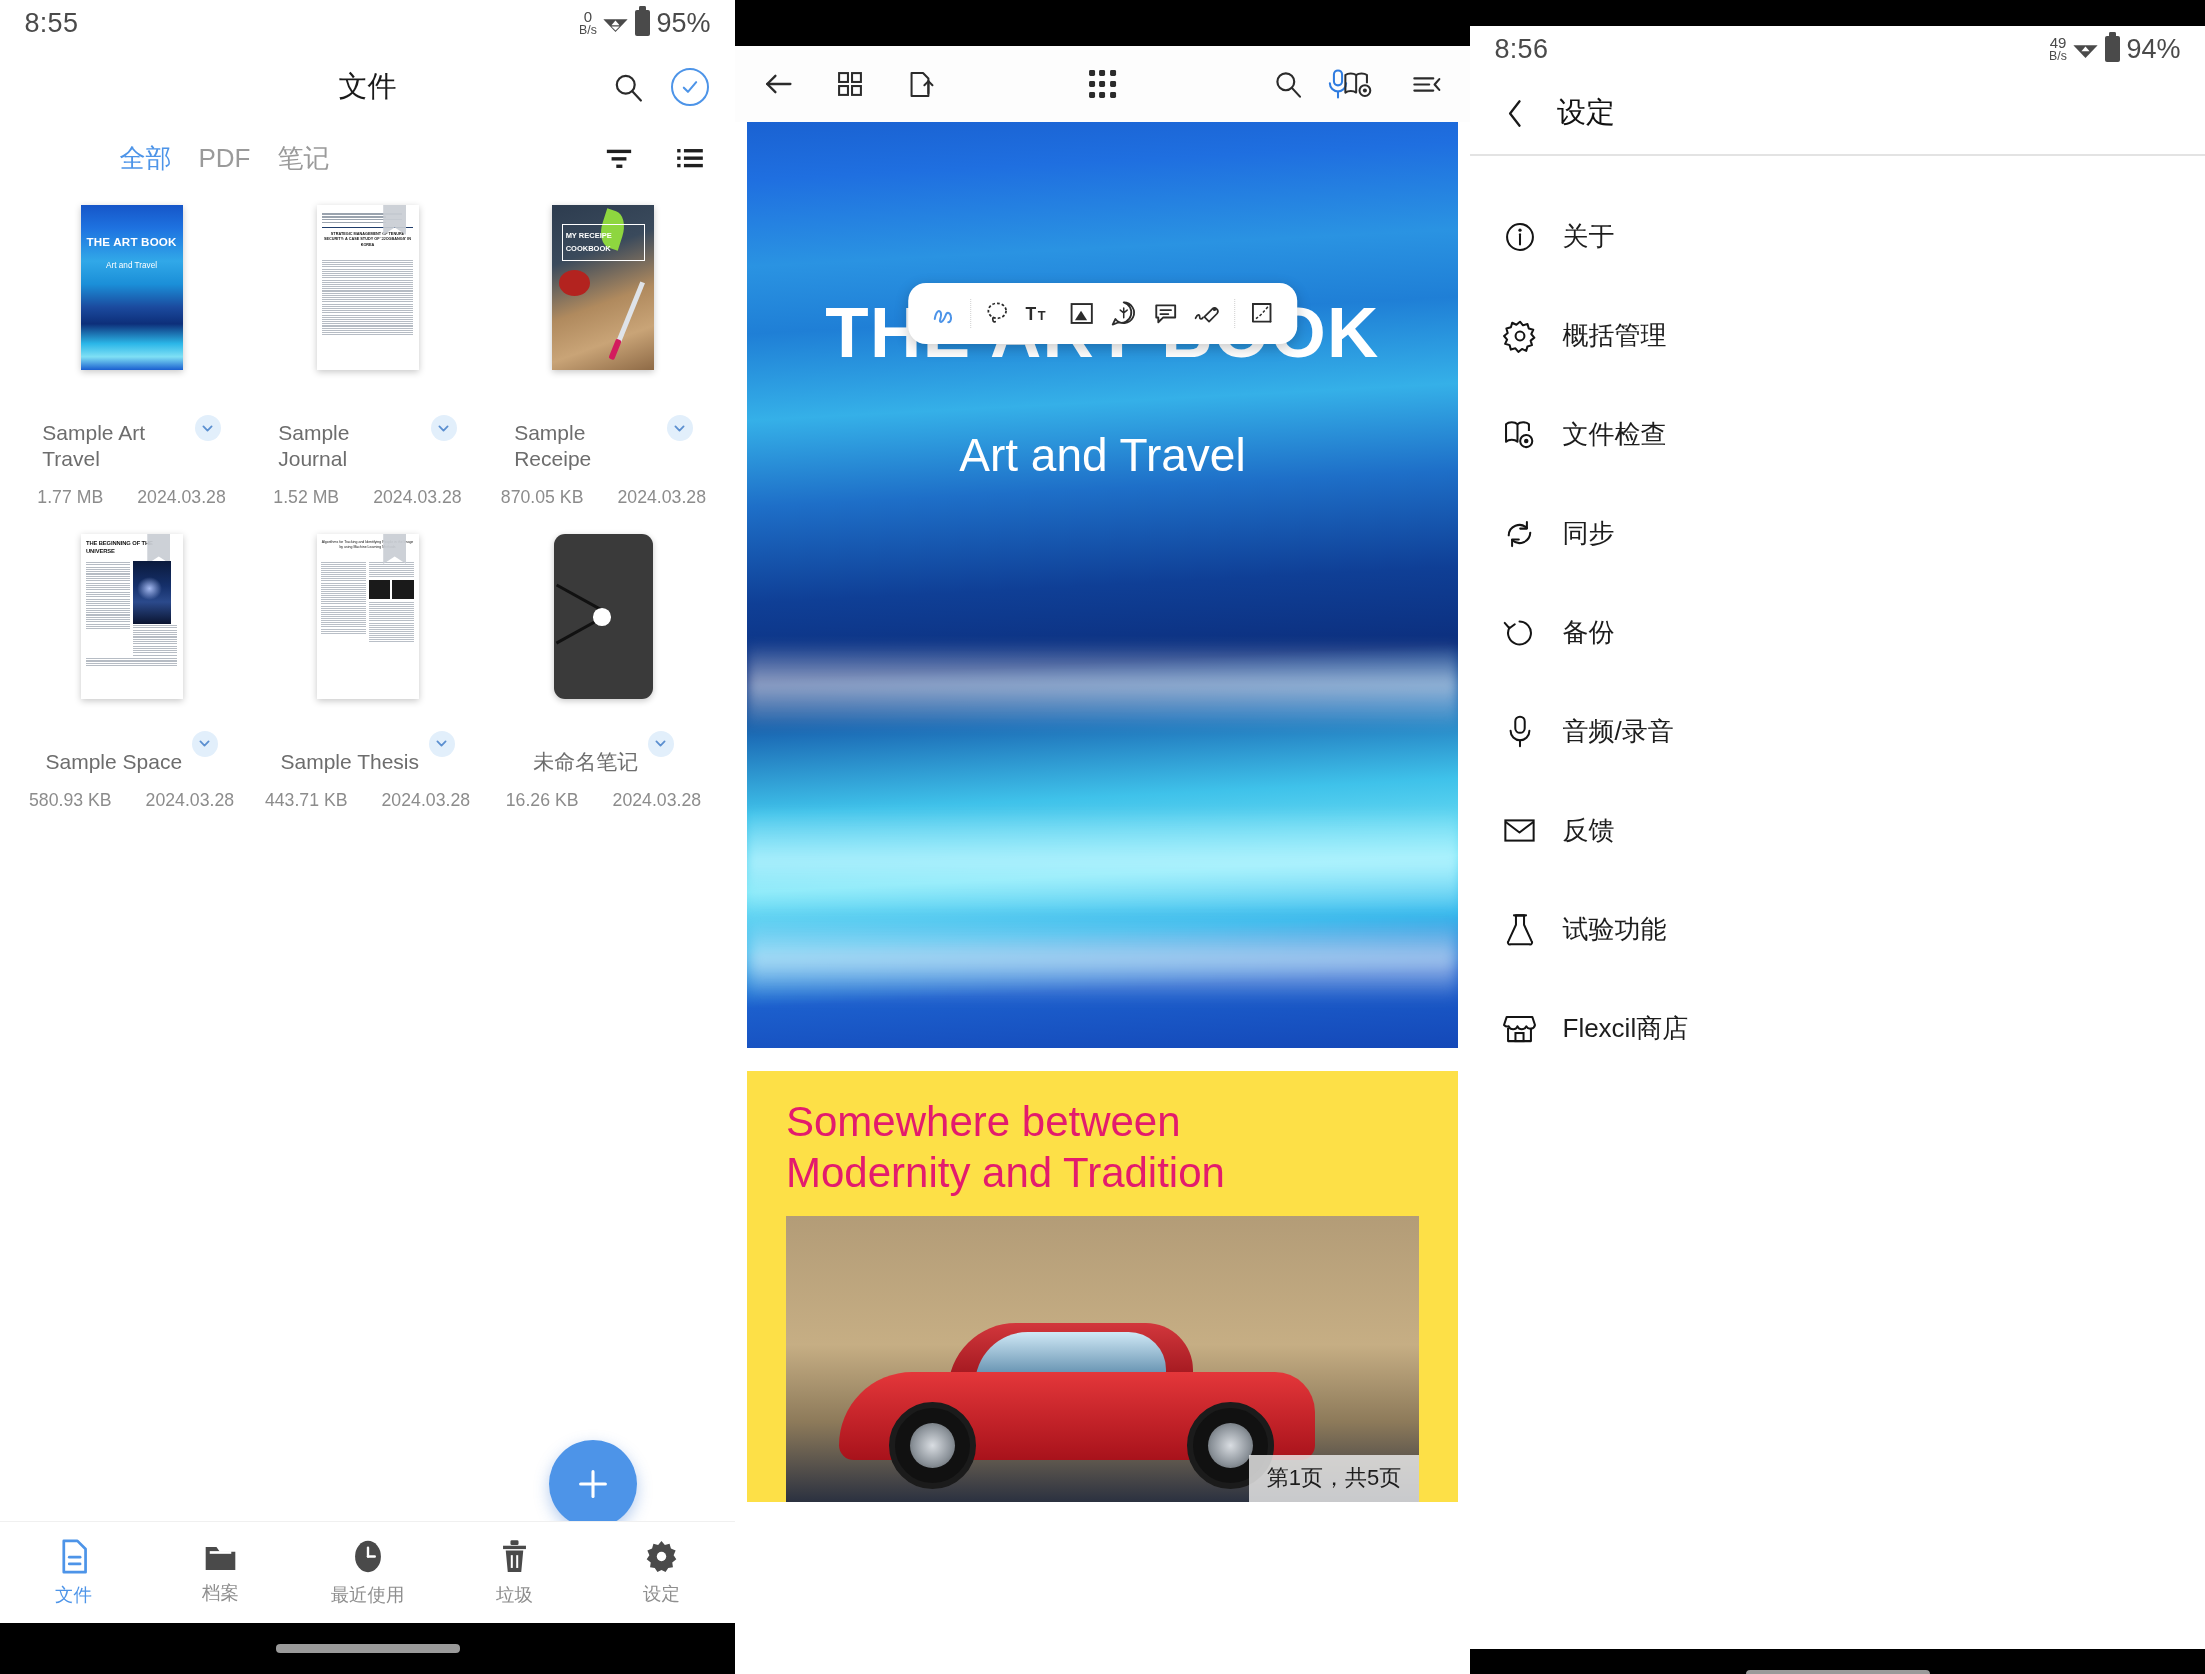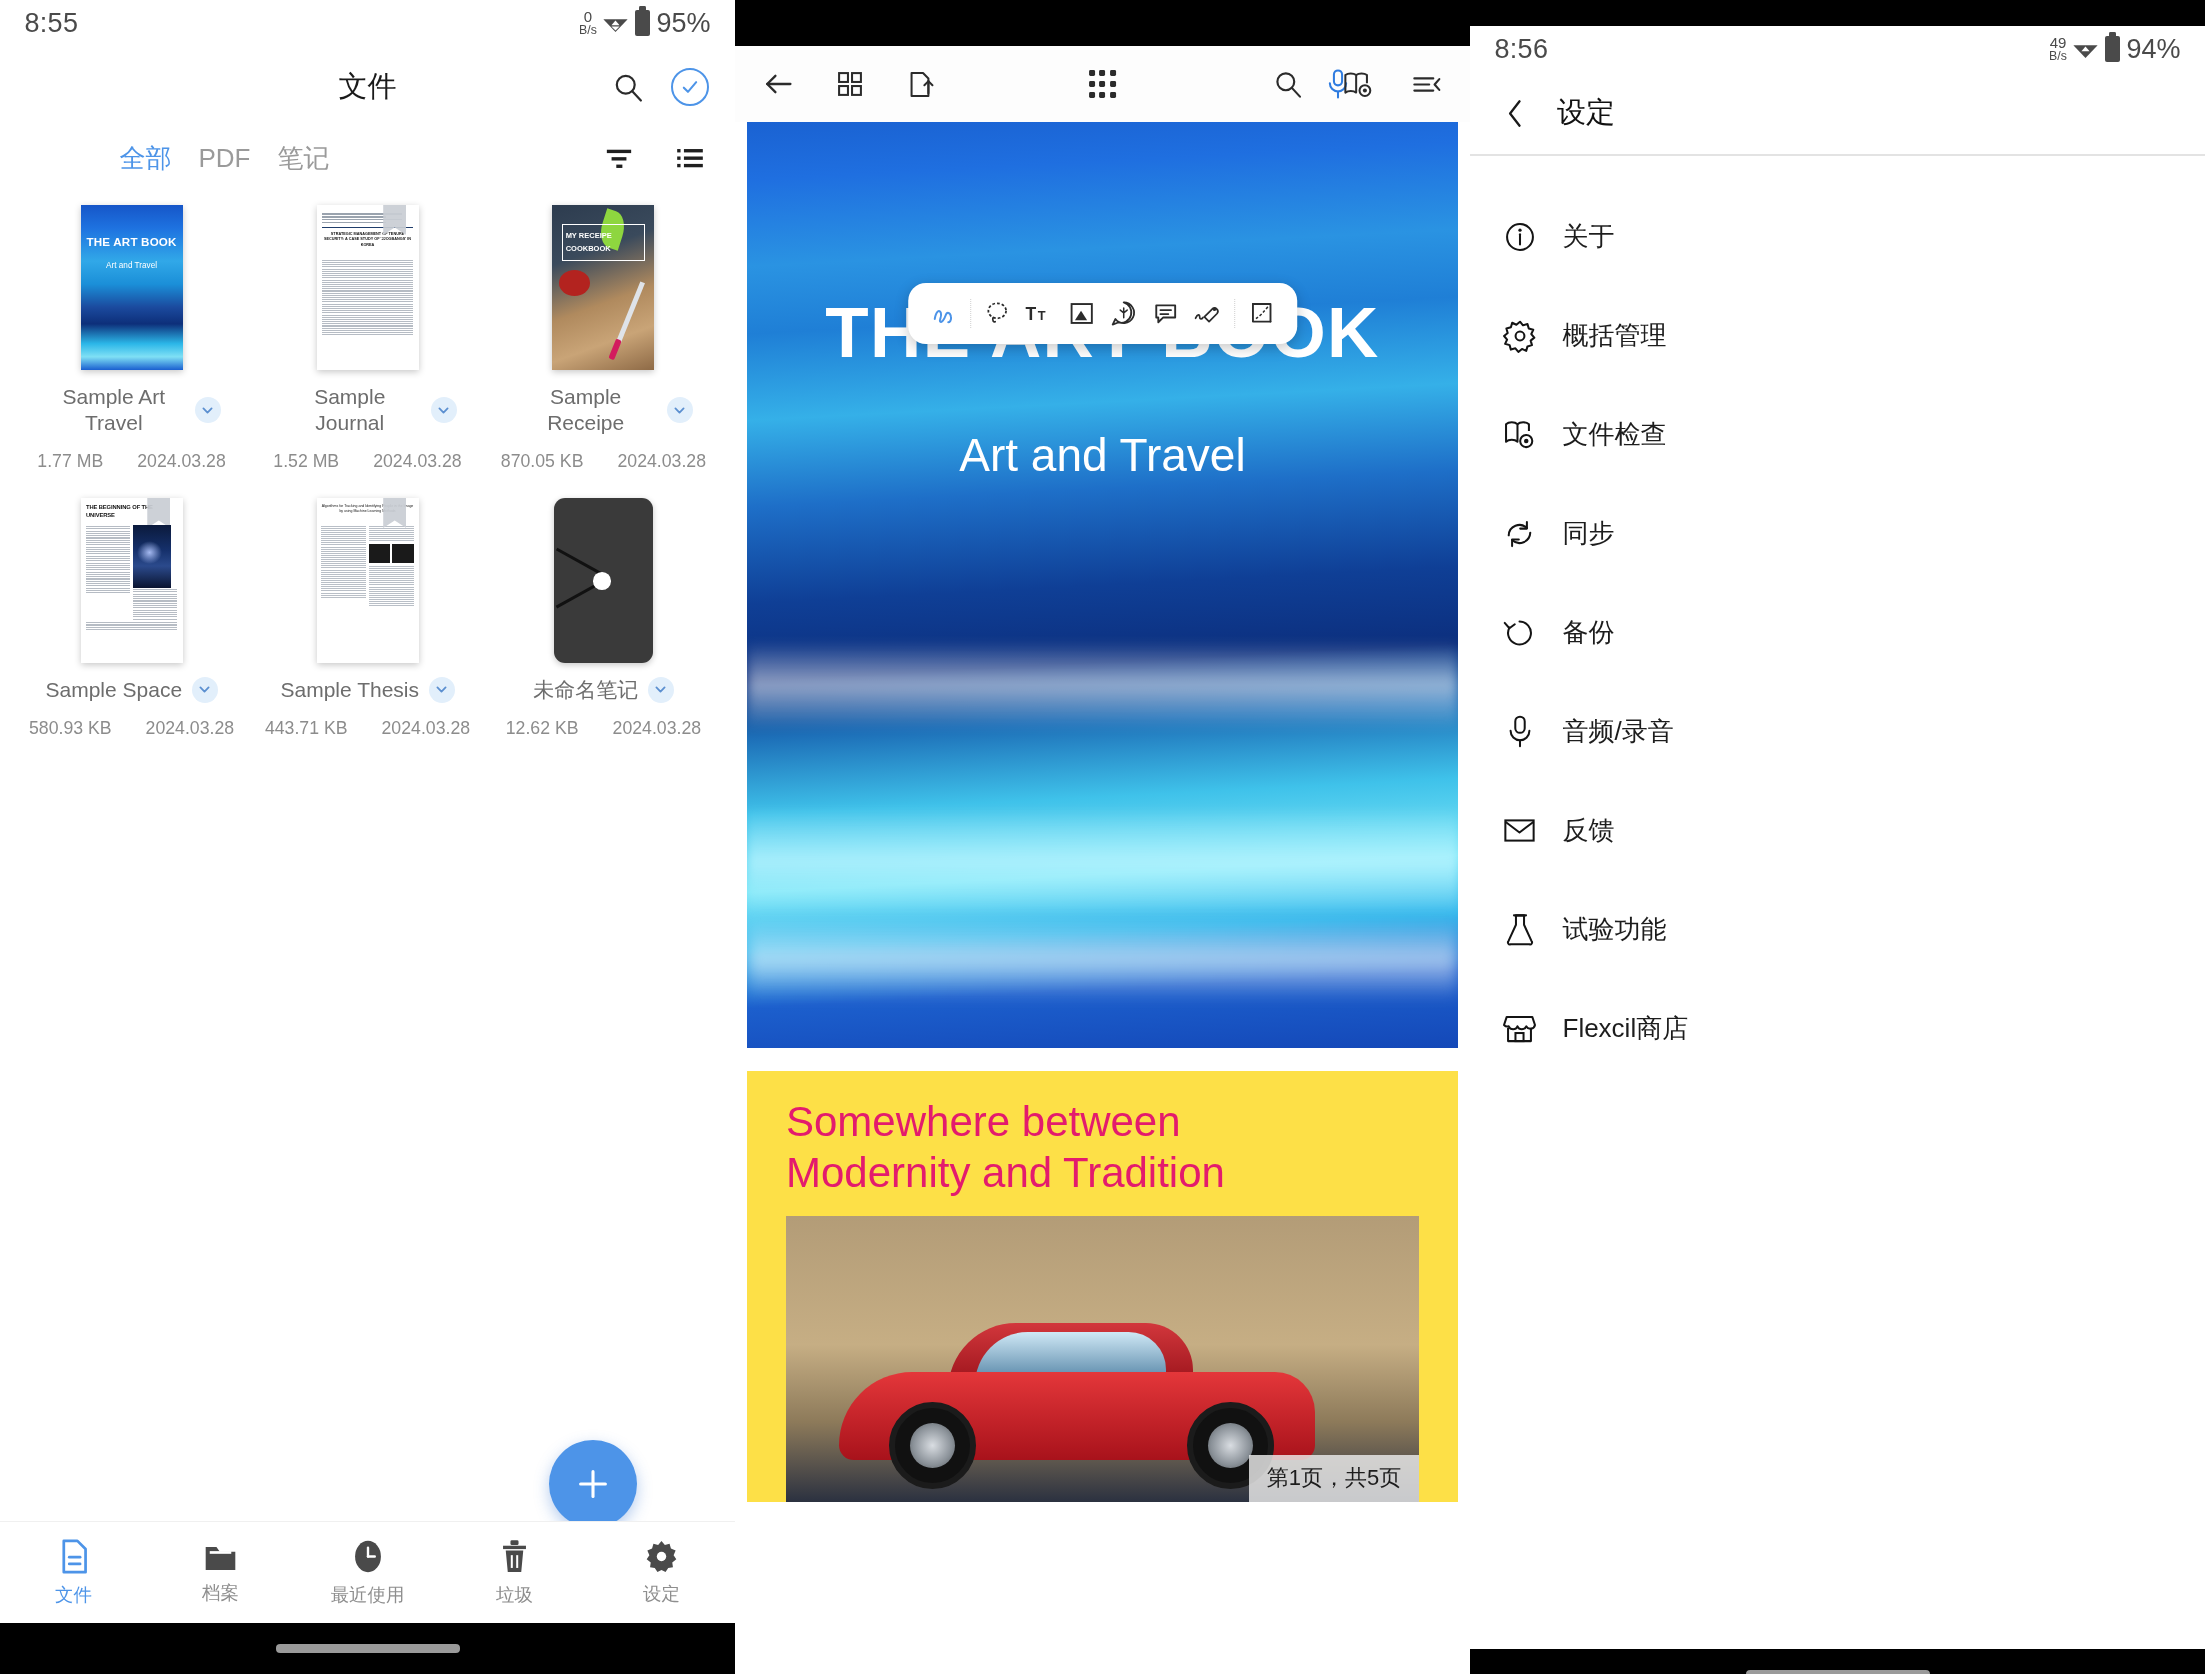--- a/index.html
+++ b/index.html
@@ -124,21 +124,21 @@
   .th-thesis .im { flex:1; height:19px; background:#1a1a1a; }
 
   
   .th-note { position: relative; background: #3a3a3a; }
   .th-note .dot { position:absolute; width:17.7px; height:17.7px; border-radius:50%; background:#fff; top:74px; left:39px; }
   .th-note .l1 { position:absolute; width:56px; height:3.4px; background:#111; top:63px; left:-1.4px; transform: rotate(29deg); }
   .th-note .l2 { position:absolute; width:56px; height:3.4px; background:#111; top:94px; left:-1.4px; transform: rotate(-29deg); }
   .ribbon { position:absolute; top:-1.4px; right:12.3px; width:23px; height:31px; background:#c9cdd4; clip-path: polygon(0 0, 100% 0, 100% 100%, 50% 76%, 0 100%); opacity:.92; }
 
   .file-name-row { display: flex; align-items: center; justify-content: center; gap: 9.5px; margin-top: 9.5px; width: 100%; padding: 0 5.4px; }
-  .file-name { font-size: 21px; color: #6d6d6d; text-align: center; line-height: 1.25; max-width: 143px; }
+  .file-name { font-size: 21px; color: #6d6d6d; line-height: 1.25; max-width: 143px; margin-top: 36px; }
   .dd-circle {
     min-width: 26px; width: 26px; height: 26px; border-radius: 50%;
     background: #e2effb; display: flex; align-items: center; justify-content: center;
   }
   .file-meta { display: flex; align-items: center; justify-content: center; gap: 34px; margin-top: 15px; }
   .file-meta span { font-size: 17.7px; color: #8c8c8c; }
 
   
   .fab {
     position: absolute; right: 98px; bottom: 146px;
@@ -630,21 +630,21 @@
           <div class="file-name">未命名笔记</div>
           <div class="dd-circle">
             <span>
               <svg width="15" height="15" viewBox="0 0 22 22">
                   <polyline points="5,8 11,14 17,8" fill="none" stroke="#5b8fd0" stroke-width="2.6" stroke-linecap="round" stroke-linejoin="round"></polyline>
                 </svg>
             </span>
           </div>
         </div>
         <div class="file-meta">
-          <span>12.62 KB</span>
+          <span>16.26 KB</span>
           <span>2024.03.28</span>
         </div>
       </div>
 
     </div>
 
     <div class="fab">
       <span>
         <svg width="44" height="44" viewBox="0 0 64 64">
             <line x1="32" y1="14" x2="32" y2="50" stroke="#fff" stroke-width="4.5" stroke-linecap="round"></line>

